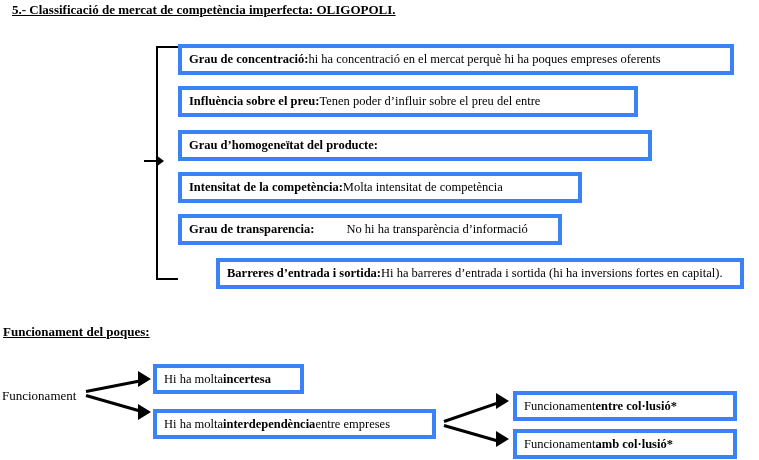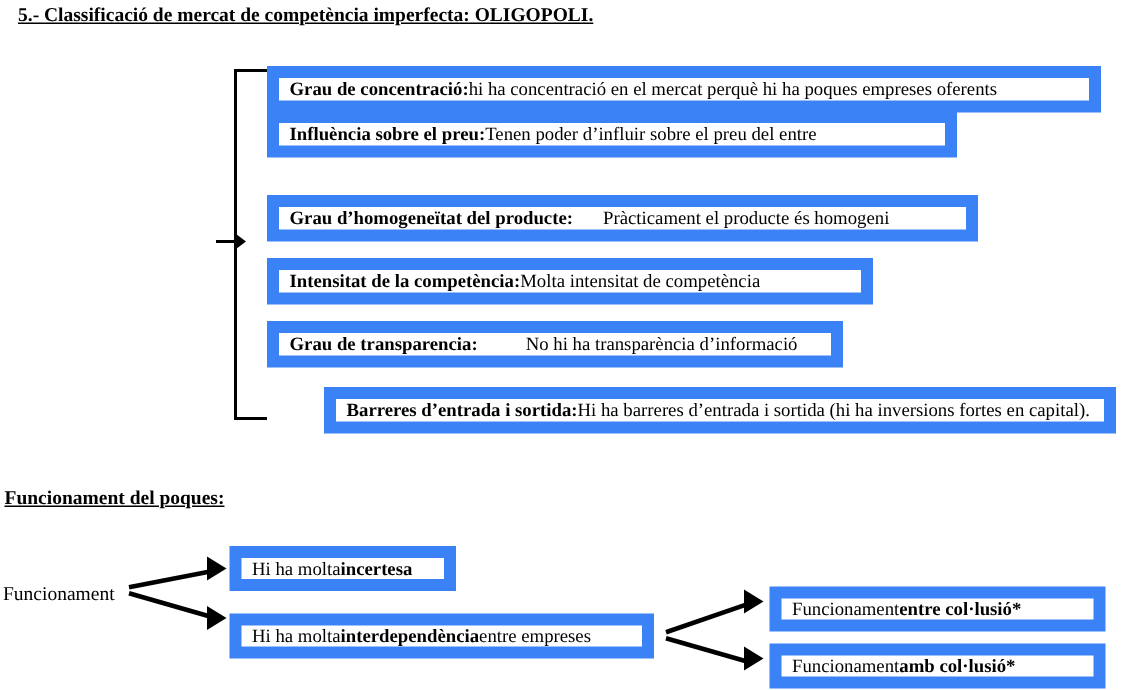--- a/index.html
+++ b/index.html
@@ -43,21 +43,21 @@
   #class-label { left: 6px; top: 158px; }
   #func-label {
     left: 2px; top: 388px;
     font-size: 13px;
     font-style: normal;
     white-space: nowrap;
   }
 
   
   .box {
-    border: 8px solid #3b82f6;
+    border: 4px solid #3b82f6;
     background: #ffffff;
     font-size: 12.5px;
     line-height: 1.15;
     padding: 4px 6px 4px 7px;
     box-sizing: border-box;
     white-space: nowrap;
     display: flex;
     align-items: center;
   }
 
@@ -98,28 +98,27 @@
   <div class="bracket-h" style="left:156px; top:46px; width:22px;"></div>
   <div class="bracket-h" style="left:156px; top:278px; width:22px;"></div>
   <div class="bracket-h" style="left:144px; top:160px; width:14px;"></div>
   <div class="arrow-head" style="left:156px; top:155px; border-width:6px 0 6px 8px; border-color:transparent transparent transparent #000;"></div>
 
   <div class="abs box" style="left:178px; top:44px; width:556px; height:31px;">
     <span style="font-weight:bold;">Grau de concentració:</span>
       <span> hi ha concentració en el mercat perquè hi ha poques empreses oferents</span>
   </div>
 
-  <div class="abs box" style="left:178px; top:74px; width:460px; height:31px;">
+  <div class="abs box" style="left:178px; top:86px; width:460px; height:31px;">
     <span style="font-weight:bold;">Influència sobre el preu:</span>
       <span> Tenen poder d’influir sobre el preu del entre</span>
   </div>
 
   <div class="abs box" style="left:178px; top:130px; width:474px; height:31px;gap:20px;">
     <span style="font-weight:bold;">Grau d’homogeneïtat del producte:</span>
-      <span> Pràcticament el producte és homogeni</span>
   </div>
 
   <div class="abs box" style="left:178px; top:172px; width:404px; height:31px;">
     <span style="font-weight:bold;">Intensitat de la competència:</span>
       <span> Molta intensitat de competència</span>
   </div>
 
   <div class="abs box" style="left:178px; top:214px; width:384px; height:31px;gap:32px;">
     <span style="font-weight:bold;">Grau de transparencia:</span>
       <span> No hi ha transparència d’informació</span>

